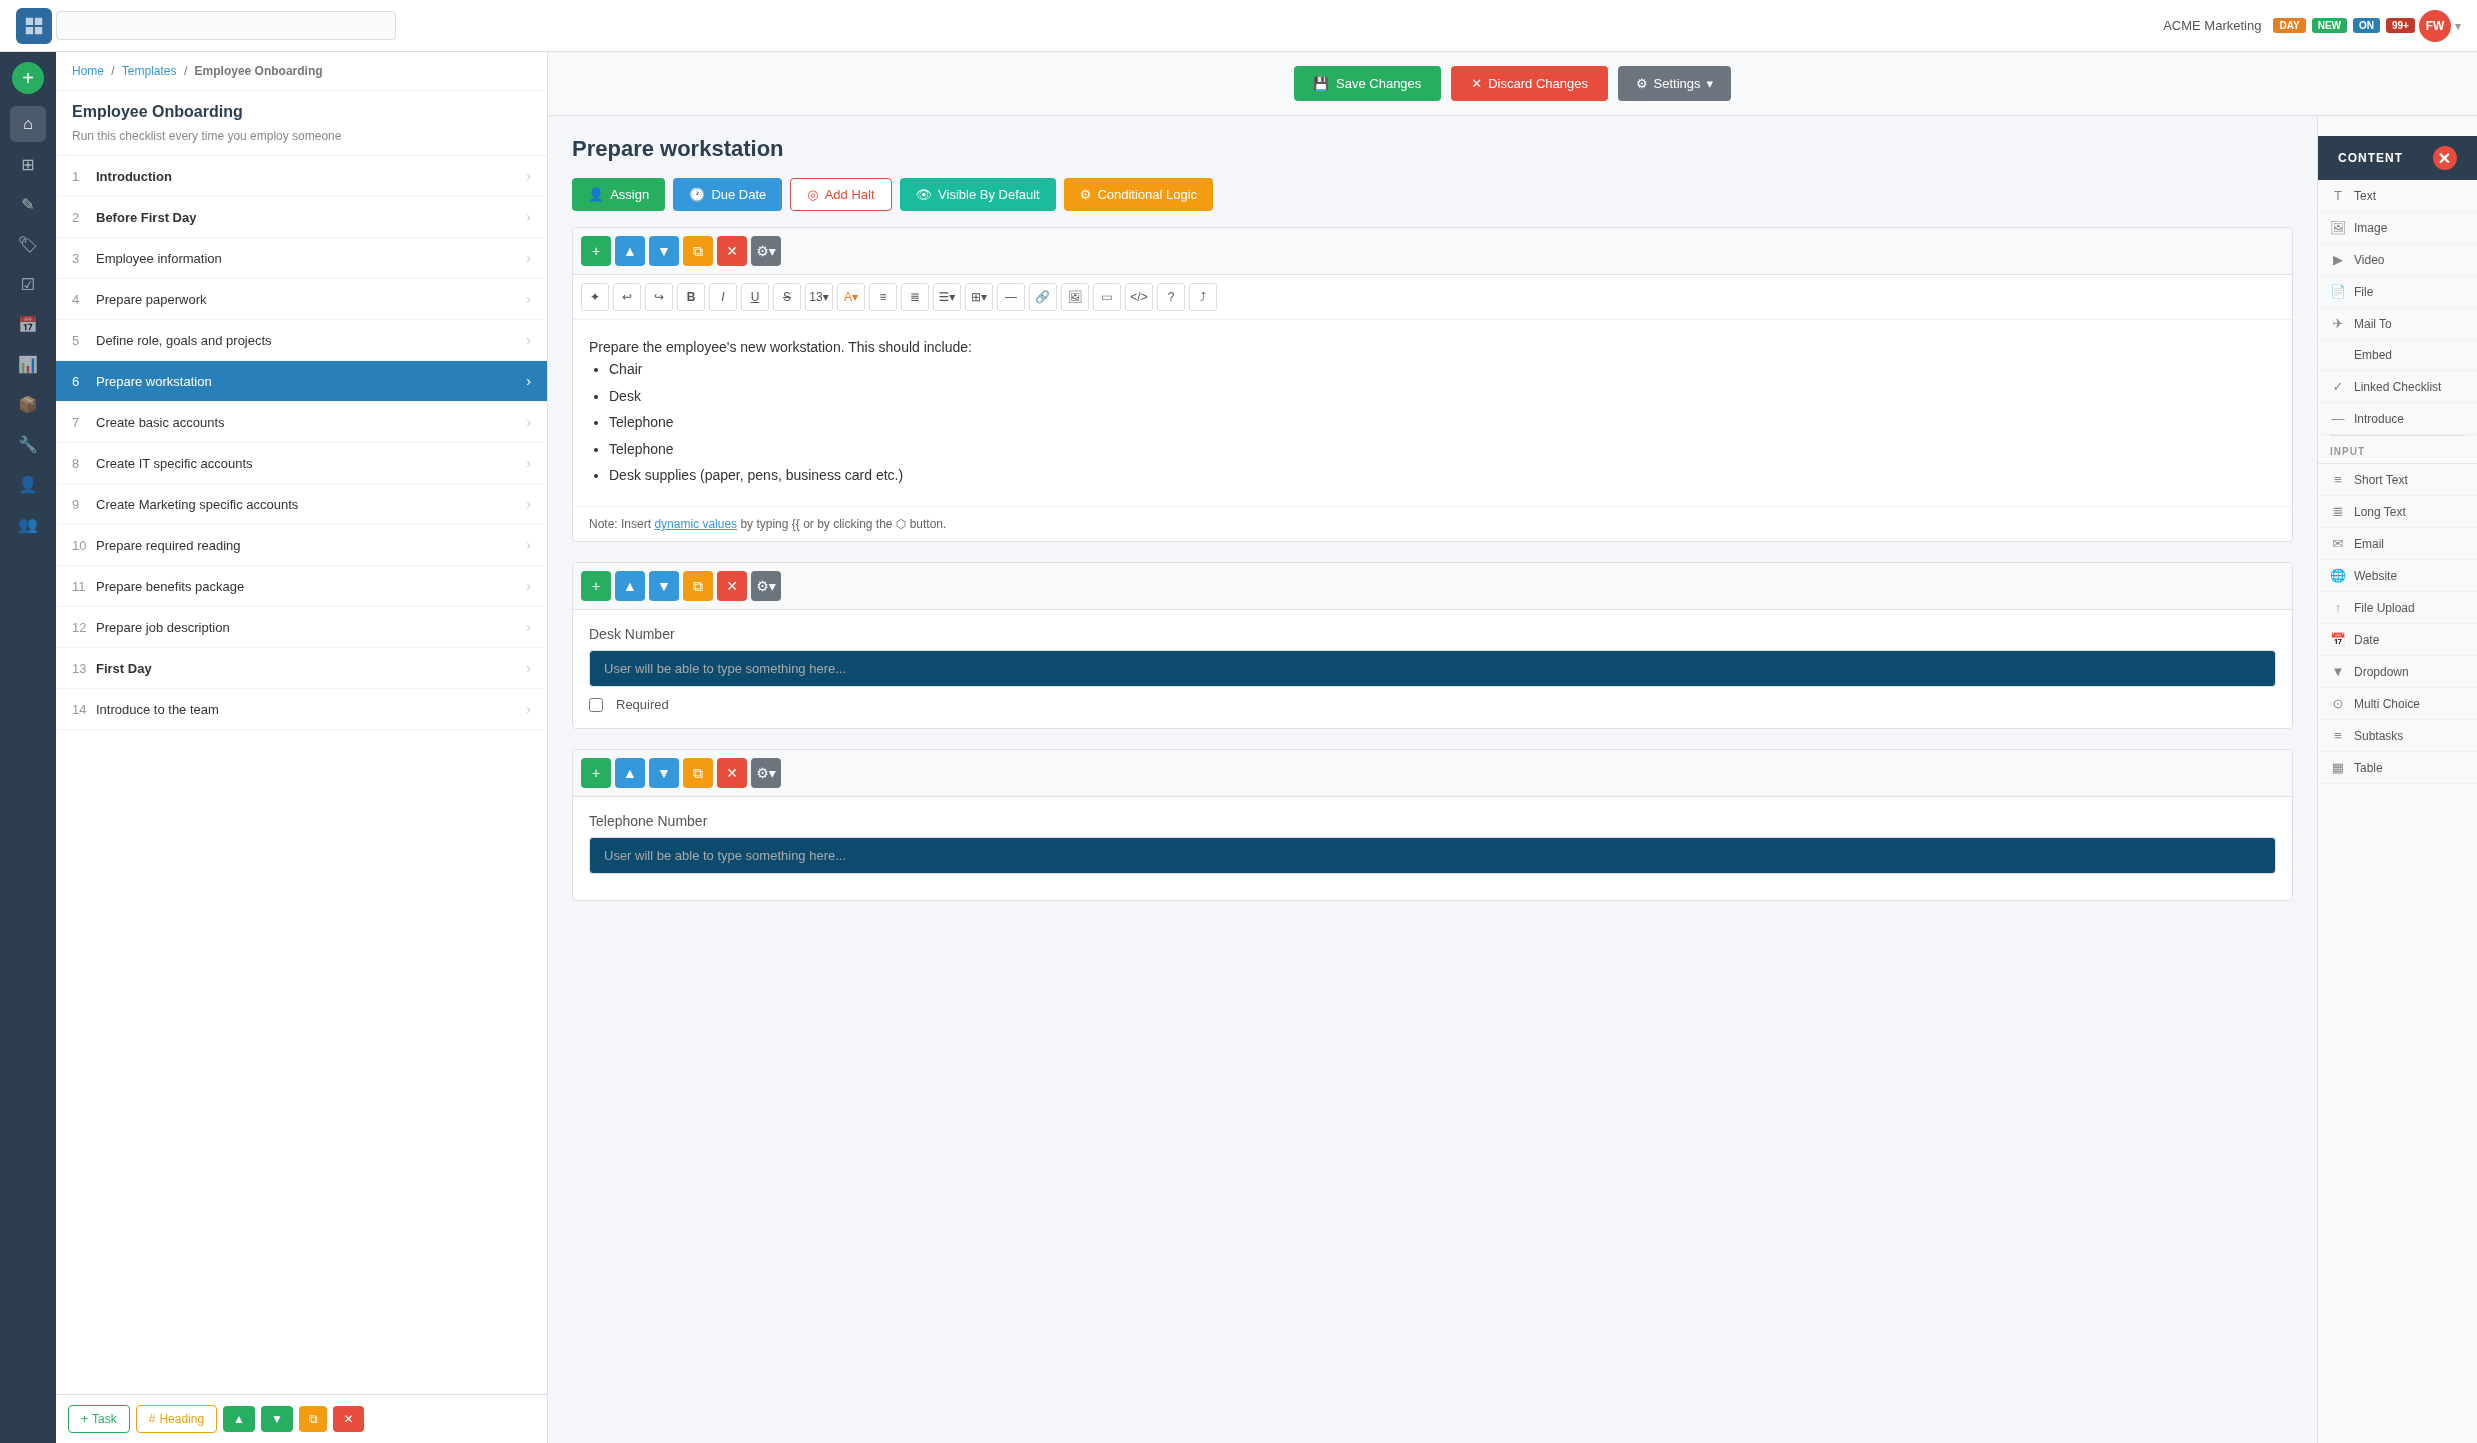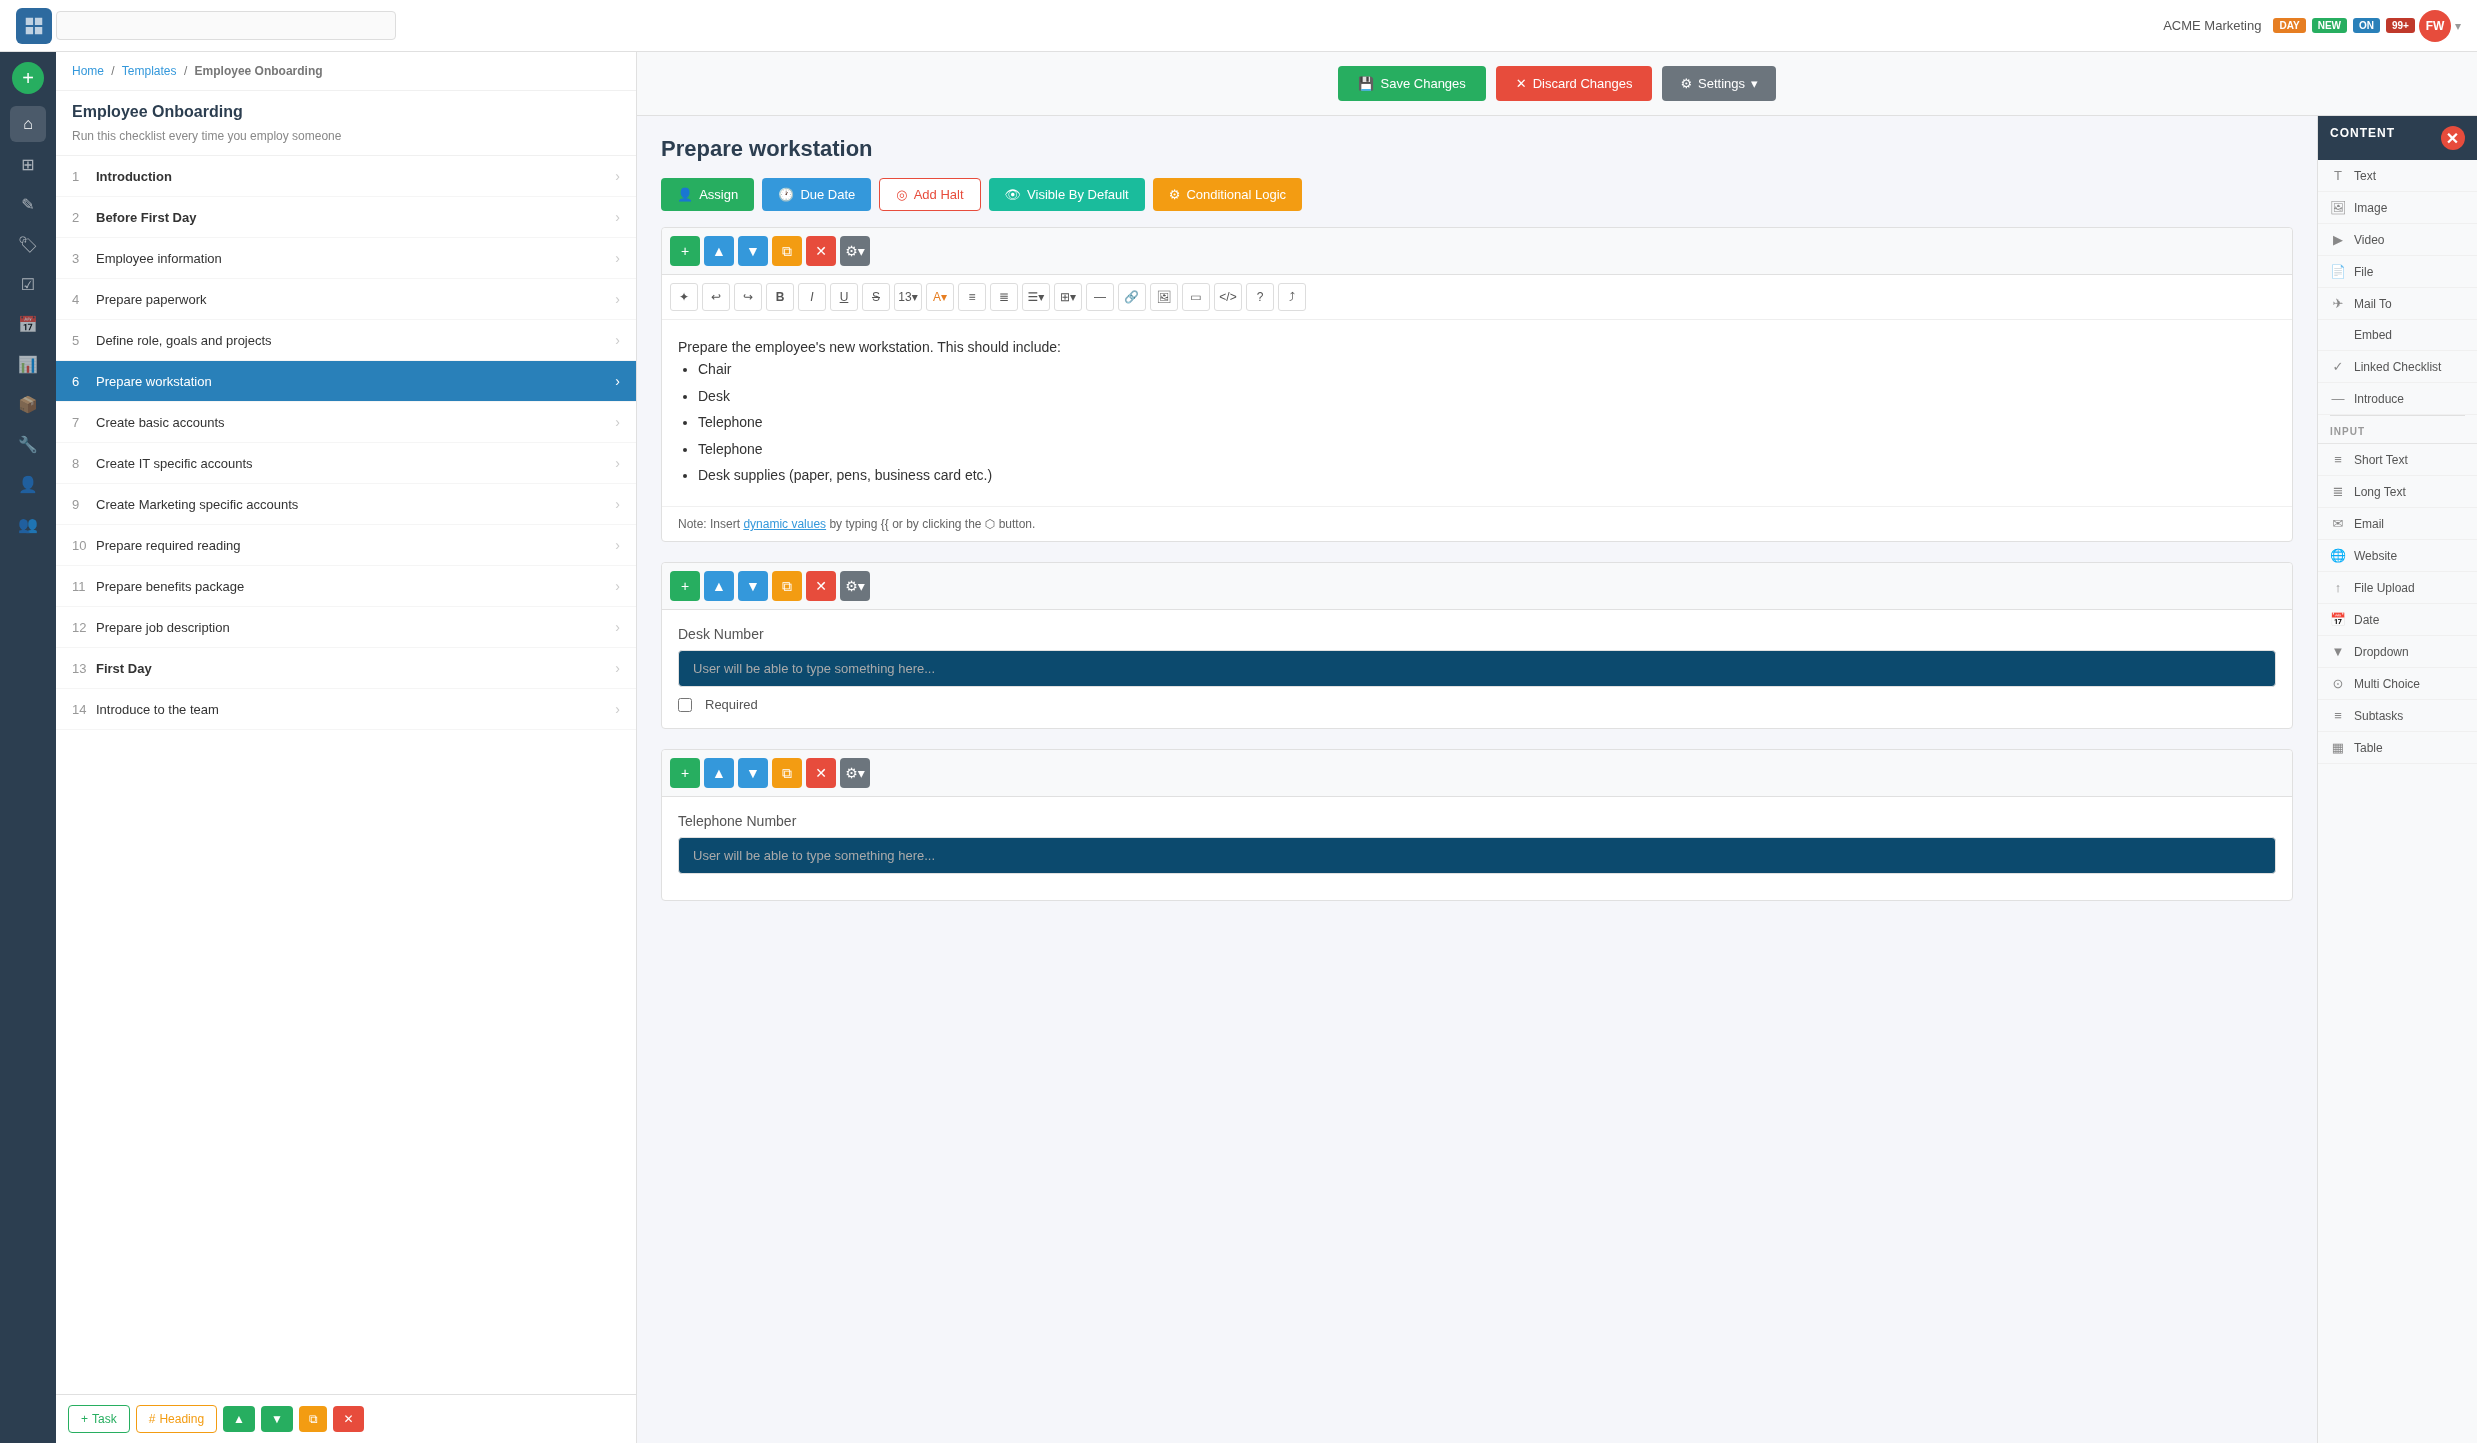--- a/index.html
+++ b/index.html
@@ -22,21 +22,21 @@
     
     .main-layout { display: flex; flex: 1; overflow: hidden; }
 
     
     .icon-sidebar { width: 56px; background: #2c3e50; display: flex; flex-direction: column; align-items: center; padding: 10px 0; gap: 4px; }
     .icon-sidebar .icon-btn { width: 36px; height: 36px; border-radius: 6px; display: flex; align-items: center; justify-content: center; color: rgba(255,255,255,0.6); cursor: pointer; font-size: 16px; }
     .icon-sidebar .icon-btn.active { background: rgba(255,255,255,0.15); color: white; }
     .icon-sidebar .add-btn { width: 32px; height: 32px; background: #27ae60; border-radius: 50%; display: flex; align-items: center; justify-content: center; color: white; font-size: 20px; cursor: pointer; margin-bottom: 8px; }
 
     
-    .checklist-sidebar { width: 581px; background: #fff; border-right: 1px solid #e0e0e0; display: flex; flex-direction: column; overflow: hidden; }
+    .checklist-sidebar { width: 492px; background: #fff; border-right: 1px solid #e0e0e0; display: flex; flex-direction: column; overflow: hidden; }
     .checklist-breadcrumb { padding: 12px 16px; font-size: 12px; color: #777; border-bottom: 1px solid #f0f0f0; }
     .checklist-breadcrumb a { color: #3498db; text-decoration: none; }
     .checklist-breadcrumb .sep { margin: 0 4px; }
     .checklist-title { padding: 12px 16px 4px; font-size: 16px; font-weight: 700; color: #2c3e50; }
     .checklist-subtitle { padding: 4px 16px 12px; font-size: 12px; color: #888; border-bottom: 1px solid #f0f0f0; }
     .checklist-list { flex: 1; overflow-y: auto; }
     .checklist-item { display: flex; align-items: center; padding: 12px 16px; border-bottom: 1px solid #f5f5f5; cursor: pointer; }
     .checklist-item.active { background: #2980b9; color: white; }
     .checklist-item.active .item-num, .checklist-item.active .item-arrow { color: white; }
     .checklist-item.bold-item .item-label { font-weight: 700; }
@@ -100,21 +100,21 @@
 
     
     .input-block { padding: 16px; }
     .input-field-label { font-size: 14px; color: #555; margin-bottom: 8px; }
     .input-field-placeholder { background: #0c4a6e; border: 1px solid #e0e0e0; border-radius: 4px; padding: 10px 14px; font-size: 13px; color: #aaa; margin-bottom: 10px; }
     .required-check { display: flex; align-items: center; gap: 13px; font-size: 13px; color: #555; }
     .required-check input[type=checkbox] { width: 14px; height: 14px; }
 
     
     .right-panel { width: 160px; background: #f8f9fa; border-left: 1px solid #e0e0e0; overflow-y: auto; }
-    .right-panel-header { background: #2c3e50; color: white; padding: 10px 12px; font-size: 12px; font-weight: 700; letter-spacing: 1px; display: flex; justify-content: space-between; }
+    .right-panel-header { background: #2c3e50; color: white; padding: 10px 20px; font-size: 12px; font-weight: 700; letter-spacing: 1px; display: flex; align-items: center; justify-content: space-between; margin-top: 20px; }
     .right-panel-close { cursor: pointer; color: white; font-size: 16px; width: 24px; height: 24px; background: #e74c3c; border-radius: 50%; display: flex; align-items: center; justify-content: center; }
     .panel-section-label { padding: 6px 12px; font-size: 10px; font-weight: 700; color: #999; letter-spacing: 1px; text-transform: uppercase; border-bottom: 1px solid #e5e5e5; margin-top: 4px; }
     .panel-item { display: flex; align-items: center; gap: 8px; padding: 8px 12px; border-bottom: 1px solid #f0f0f0; cursor: pointer; font-size: 12px; color: #555; }
     .panel-item-icon { width: 16px; text-align: center; color: #888; font-size: 13px; }
 
     
     .separator-line { height: 1px; background: #e0e0e0; margin: 0 12px; }
   </style>
 </head>
 <body>

